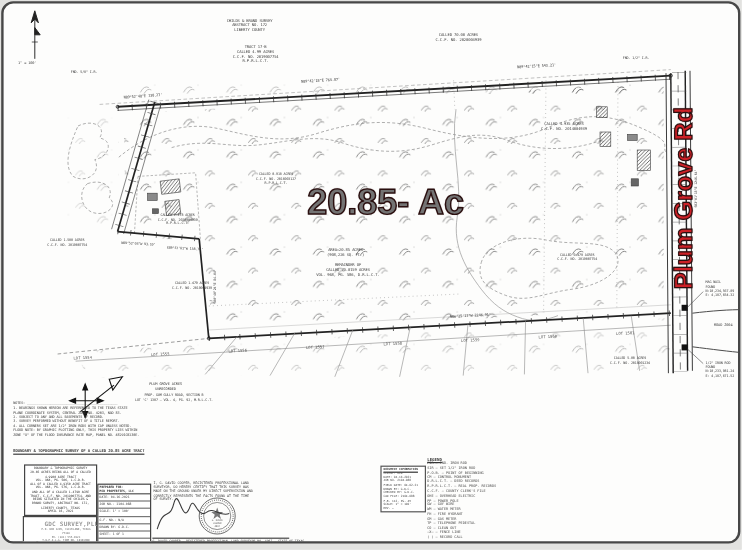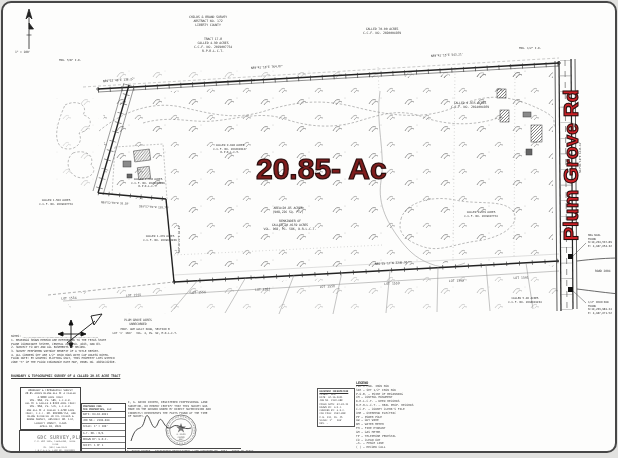--- a/index.html
+++ b/index.html
@@ -6,21 +6,21 @@
   #stage{position:relative;width:618px;height:458px;font-family:"DejaVu Sans Mono",monospace;}
   #paper{position:absolute;left:1px;top:1px;width:612px;height:448px;background:#fdfdfc;
          border:2px solid #474747;border-radius:10px;overflow:hidden;}
   #linework{position:absolute;left:0;top:0;}
   .lbl{position:absolute;font-size:3.2px;line-height:1.3;color:#3c3c3c;white-space:pre-line;
        letter-spacing:-0.1px;}
   .c{text-align:center;}
   .s28{font-size:2.8px;} .s3{font-size:3px;}
   .bold{font-weight:bold;} .ul{text-decoration:underline;}
   .red-big{position:absolute;left:253px;top:149px;font-family:"Liberation Sans",sans-serif;
-       font-weight:bold;font-size:30px;color:#7f1d1d;-webkit-text-stroke:1.2px #2a0f0f;
+       font-weight:bold;font-size:30px;color:#737373;-webkit-text-stroke:1.2px #2a0f0f;
        text-shadow:0 0 1px #200;white-space:nowrap;}
   .red-road{position:absolute;left:556px;top:238px;transform:rotate(-90deg);transform-origin:0 0;
        font-family:"Liberation Sans",sans-serif;font-weight:bold;font-size:21px;color:#cd2127;
        -webkit-text-stroke:1px #2a0f0f;text-shadow:0 0 1px #200;white-space:nowrap;}
   .lots-row{position:absolute;left:58px;top:283px;width:468px;display:flex;
        justify-content:space-between;transform:rotate(-2.6deg);}
   .lots-row span{font-size:3.2px;color:#555;white-space:nowrap;}
   .legend{position:absolute;left:353px;top:378px;width:90px;}
   .legend-title{font-size:3.4px;font-weight:bold;text-decoration:underline;color:#333;}
   .legend-rows div{font-size:2.9px;line-height:1.32;color:#4a4a4a;white-space:nowrap;}

